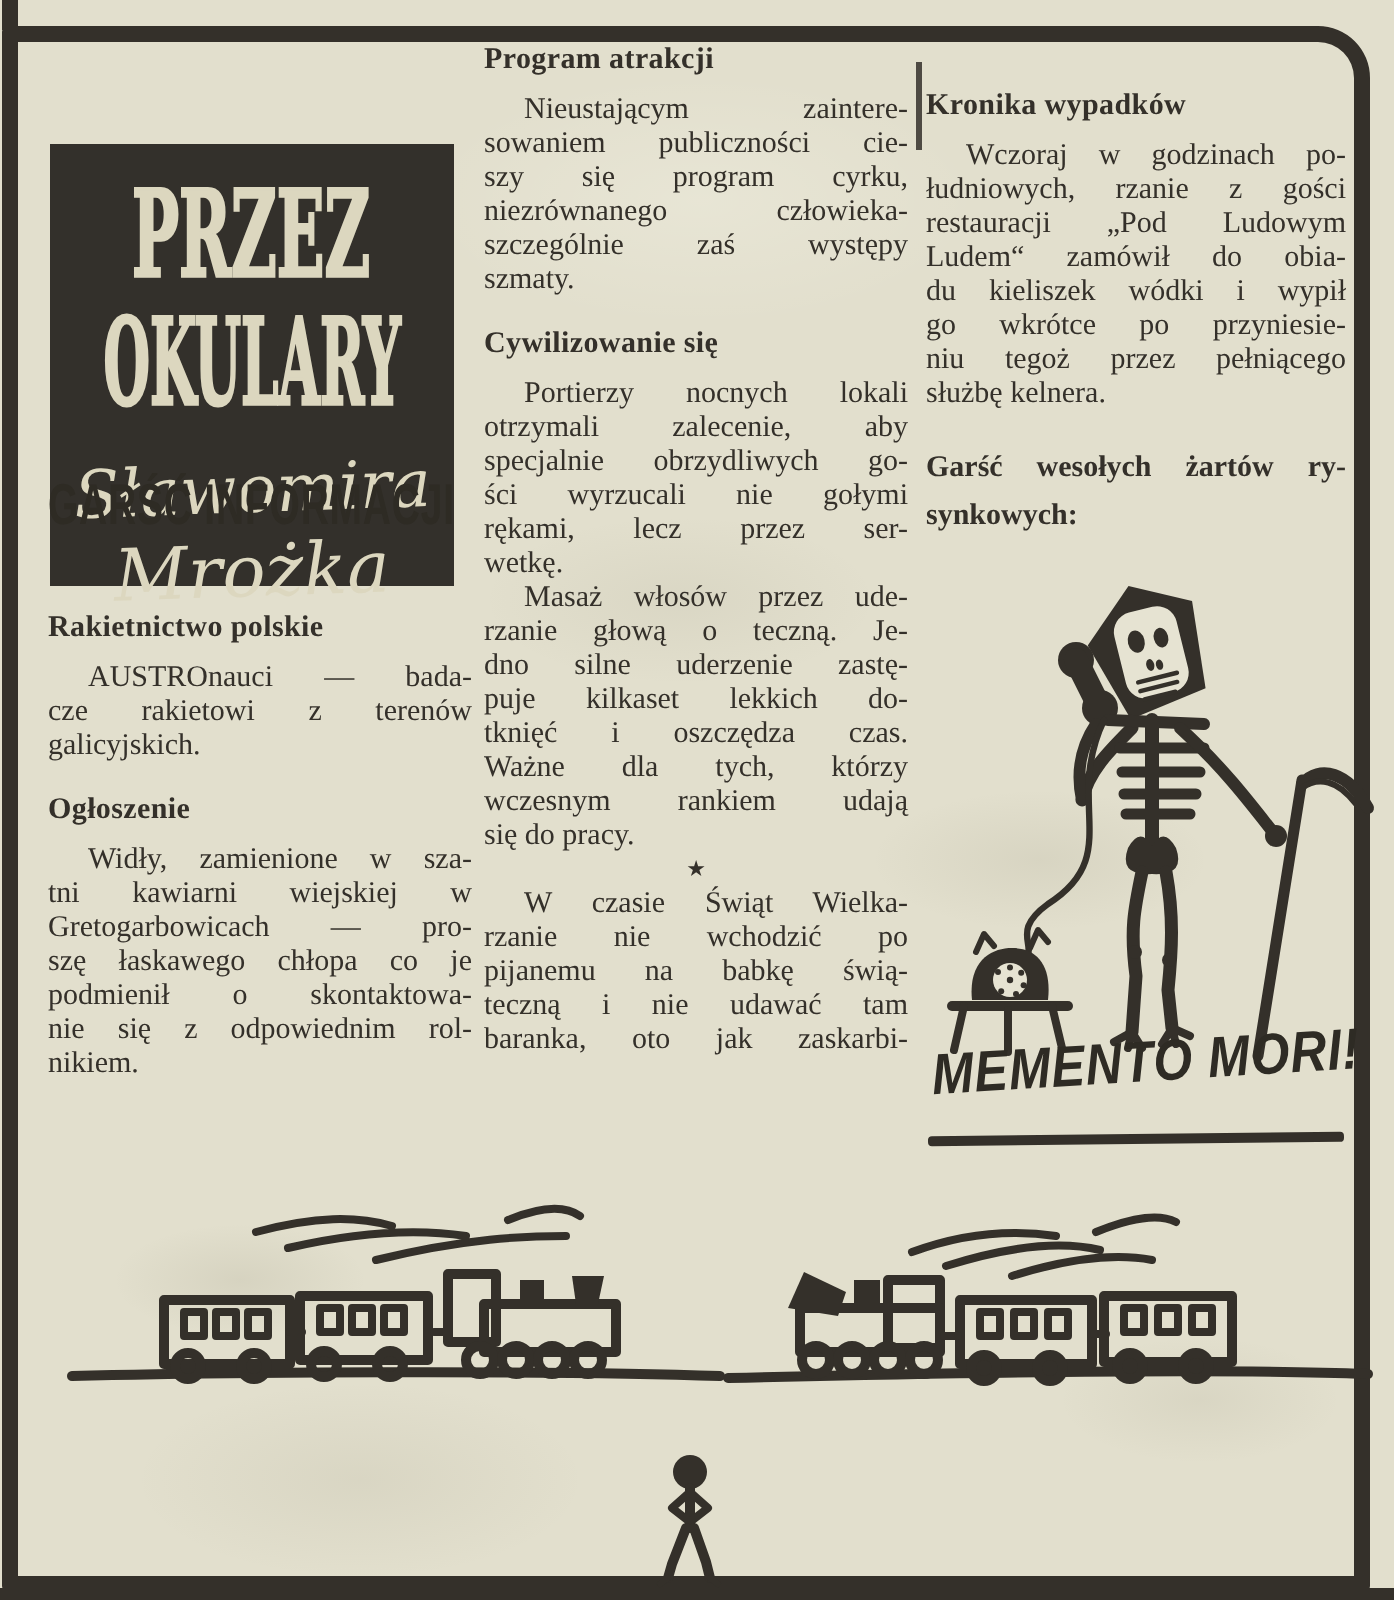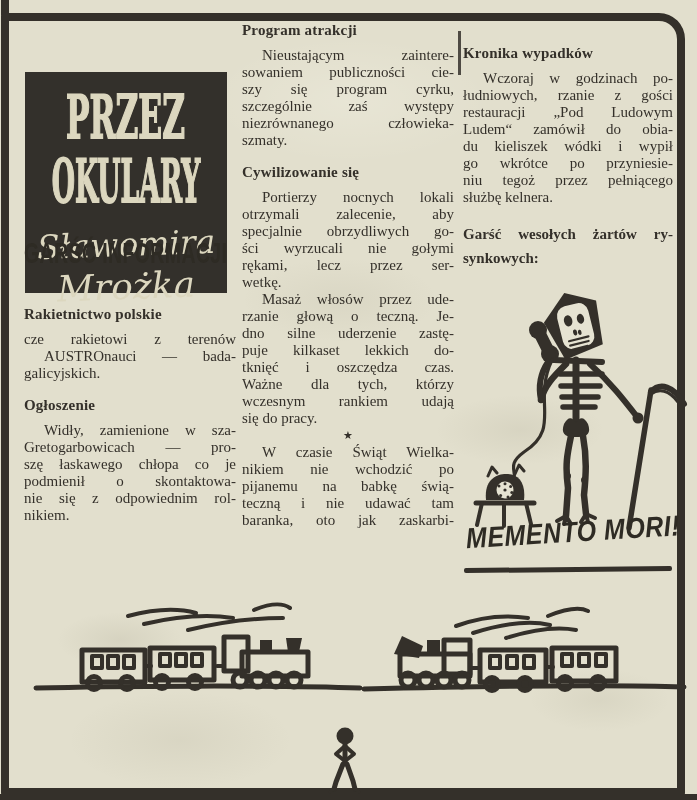--- a/index.html
+++ b/index.html
@@ -112,43 +112,44 @@
   <div class="mh-big mh-line1">PRZEZ</div>
   <div class="mh-big mh-line2">OKULARY</div>
   <div class="mh-script mh-script1">Sławomira</div>
   <div class="mh-script mh-script2">Mrożka</div>
 </div>
 
 <div class="col col-left">
   <div class="section-title">GARŚĆ INFORMACJI</div>
   <div class="subhead subhead-xl">Rakietnictwo polskie</div>
   <div class="para">
+      <div class="tl ind">AUSTROnauci — bada-</div>
       <div class="tl">cze rakietowi z terenów</div>
-      <div class="tl ind">AUSTROnauci — bada-</div>
       <div class="tl nl">galicyjskich.</div>
     </div>
   <div class="subhead">Ogłoszenie</div>
   <div class="para">
       <div class="tl ind">Widły, zamienione w sza-</div>
+      <div class="tl">tni kawiarni wiejskiej w</div>
       <div class="tl">Gretogarbowicach — pro-</div>
       <div class="tl">szę łaskawego chłopa co je</div>
       <div class="tl">podmienił o skontaktowa-</div>
       <div class="tl">nie się z odpowiednim rol-</div>
       <div class="tl nl">nikiem.</div>
     </div>
 </div>
 
 <div class="col col-mid">
   <div class="subhead first">Program atrakcji</div>
   <div class="para">
       <div class="tl ind">Nieustającym zaintere-</div>
       <div class="tl">sowaniem publiczności cie-</div>
       <div class="tl">szy się program cyrku,</div>
+      <div class="tl">niezrównanego człowieka-</div>
       <div class="tl">szczególnie zaś występy</div>
-      <div class="tl">niezrównanego człowieka-</div>
       <div class="tl nl">szmaty.</div>
     </div>
   <div class="subhead">Cywilizowanie się</div>
   <div class="para">
       <div class="tl ind">Portierzy nocnych lokali</div>
       <div class="tl">otrzymali zalecenie, aby</div>
       <div class="tl">specjalnie obrzydliwych go-</div>
       <div class="tl">ści wyrzucali nie gołymi</div>
       <div class="tl">rękami, lecz przez ser-</div>
       <div class="tl nl">wetkę.</div>
@@ -159,21 +160,21 @@
       <div class="tl">dno silne uderzenie zastę-</div>
       <div class="tl">puje kilkaset lekkich do-</div>
       <div class="tl">tknięć i oszczędza czas.</div>
       <div class="tl">Ważne dla tych, którzy</div>
       <div class="tl">wczesnym rankiem udają</div>
       <div class="tl nl">się do pracy.</div>
     </div>
   <div class="sep-star">★</div>
   <div class="para">
       <div class="tl ind">W czasie Świąt Wielka-</div>
-      <div class="tl">nikiem nie wchodzić po</div>
+      <div class="tl">rzanie nie wchodzić po</div>
       <div class="tl">pijanemu na babkę świą-</div>
       <div class="tl">teczną i nie udawać tam</div>
       <div class="tl">baranka, oto jak zaskarbi-</div>
     </div>
 </div>
 
 <div class="col col-right">
   <div class="subhead">Kronika wypadków</div>
   <div class="para">
       <div class="tl ind">Wczoraj w godzinach po-</div>

